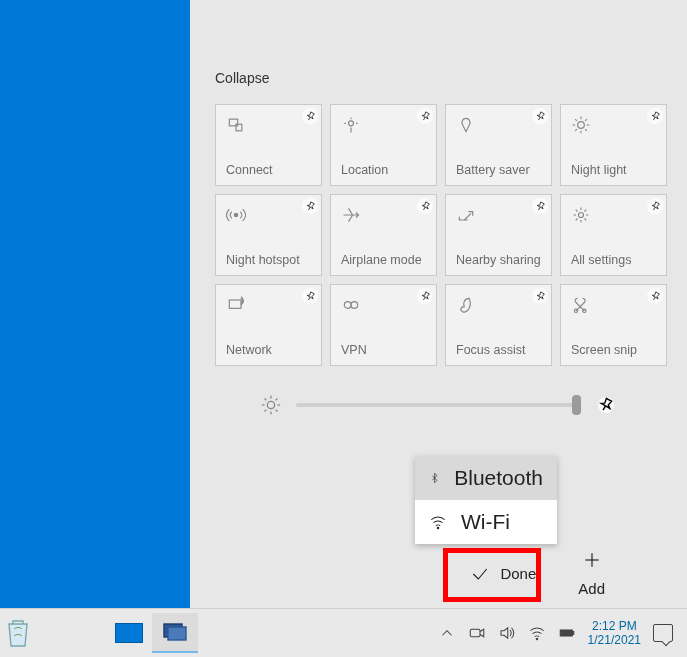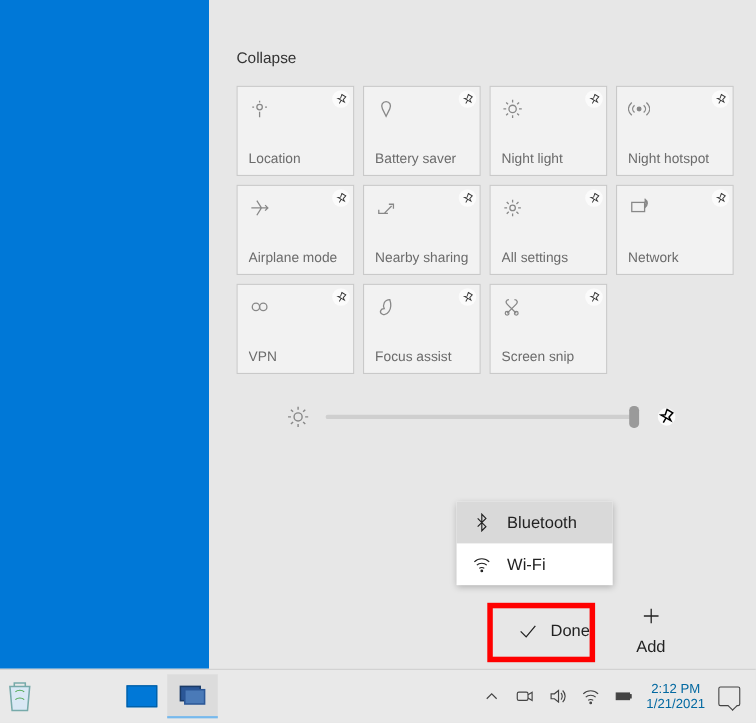--- a/index.html
+++ b/index.html
@@ -1,32 +1,32 @@
 <!DOCTYPE html>
 <html><head>
 <meta charset="utf-8">
 <style>
   * { box-sizing: border-box; margin: 0; padding: 0; font-family: "Segoe UI", Arial, sans-serif; }
   body { width: 687px; height: 657px; background: #e7e7e7; overflow: hidden; position: relative; }
   .blue-panel { position: absolute; left: 0; top: 0; width: 190px; height: 608px; background: #0078d7; }
   .action-center { position: absolute; left: 190px; top: 0; right: 0; height: 608px; background: #e7e7e7; padding: 20px 20px 0 25px; }
-  .collapse { font-size: 14px; color: #333; margin-top: 24px; margin-bottom: 18px; cursor: pointer; }
+  .collapse { font-size: 14px; color: #333; margin-top: 50px; margin-bottom: 18px; cursor: pointer; }
   .tiles { display: grid; grid-template-columns: repeat(4, 107px); gap: 8px; }
   .tile { height: 82px; border: 1px solid #c9c9c9; background: #f2f2f2; position: relative; padding: 10px 10px 8px 10px; display: flex; flex-direction: column; justify-content: space-between; cursor: pointer; }
   .tile .ticon { width: 20px; height: 20px; color: #888; }
   .tile .tlabel { font-size: 12.5px; color: #6b6b6b; white-space: nowrap; overflow: hidden; }
   .pin { position: absolute; top: 3px; right: 3px; width: 16px; height: 16px; background: #fbfbfb; border-radius: 50%; display: flex; align-items: center; justify-content: center; }
   .pin svg { width: 11px; height: 11px; }
   .brightness-row { display: flex; align-items: center; gap: 14px; margin-top: 28px; margin-left: 45px; position: relative; }
   .sun-icon { width: 22px; height: 22px; color: #888; }
   .slider { flex: 1; height: 4px; background: #cfcfcf; border-radius: 2px; position: relative; max-width: 280px; }
   .slider-thumb { position: absolute; right: -5px; top: -8px; width: 9px; height: 20px; background: #9a9a9a; border-radius: 4px; }
   .pin-right { width: 16px; height: 16px; background: #fbfbfb; border-radius: 50%; display: flex; align-items: center; justify-content: center; margin-left: 8px; }
   .popup { position: absolute; left: 415px; top: 456px; width: 142px; background: #fff; box-shadow: 0 2px 6px rgba(0,0,0,0.25); z-index: 5; }
-  .popup-item { display: flex; align-items: center; gap: 14px; padding: 10px 14px; font-size: 15px; color: #222; cursor: pointer; }
+  .popup-item { display: flex; align-items: center; gap: 14px; padding: 10px 14px; font-size: 21px; color: #222; cursor: pointer; }
   .popup-item.sel { background: #d9d9d9; }
   .popup-item svg { width: 18px; height: 18px; }
   .bottom-row { position: absolute; left: 190px; bottom: 52px; right: 0; display: flex; align-items: center; justify-content: flex-end; gap: 22px; padding-right: 62px; }
   .done-btn { display: flex; align-items: center; gap: 10px; font-size: 15px; color: #222; cursor: pointer; }
   .add-btn { display: flex; align-items: center; gap: 10px; font-size: 15px; color: #222; cursor: pointer; padding: 8px 20px; flex-direction: column; }
   .add-highlight { border: 5px solid #ff0000; position: absolute; left: 443px; top: 548px; width: 98px; height: 54px; z-index: 6; }
   .taskbar { position: absolute; left: 0; bottom: 0; width: 687px; height: 49px; background: #e9e9e9; border-top: 1px solid #d0d0d0; display: flex; align-items: center; }
   .tb-left { display: flex; align-items: center; margin-left: 70px; gap: 0; }
   .recycle { width: 36px; height: 44px; display: flex; align-items: center; justify-content: center; }
   .tb-app { width: 46px; height: 40px; display: flex; align-items: center; justify-content: center; cursor: pointer; }
@@ -46,20 +46,32 @@
 <div class="action-center">
   <div class="collapse">Collapse</div>
   <div class="tiles" id="tiles">
       <div class="tile">
         <div class="pin">
           <svg viewBox="0 0 16 16">
             <path d="M5 2 L11 2 L10 7 L13 9 L3 9 L6 7 Z M8 9 L8 14" transform="rotate(30 8 8)" stroke="#333" stroke-width="1.2"></path>
           </svg>
         </div>
         <svg class="ticon" viewBox="0 0 24 24">
+          <rect x="4" y="5" width="10" height="8"></rect>
+          <rect x="12" y="11" width="7" height="8"></rect>
+        </svg>
+        <div class="tlabel">Connect</div>
+      </div>
+      <div class="tile">
+        <div class="pin">
+          <svg viewBox="0 0 16 16">
+            <path d="M5 2 L11 2 L10 7 L13 9 L3 9 L6 7 Z M8 9 L8 14" transform="rotate(30 8 8)" stroke="#333" stroke-width="1.2"></path>
+          </svg>
+        </div>
+        <svg class="ticon" viewBox="0 0 24 24">
           <circle cx="12" cy="10" r="3"></circle>
           <path d="M12 3 L12 5 M12 15 L12 21 M4 10 L6 10 M18 10 L20 10"></path>
         </svg>
         <div class="tlabel">Location</div>
       </div>
       <div class="tile">
         <div class="pin">
           <svg viewBox="0 0 16 16">
             <path d="M5 2 L11 2 L10 7 L13 9 L3 9 L6 7 Z M8 9 L8 14" transform="rotate(30 8 8)" stroke="#333" stroke-width="1.2"></path>
           </svg>

